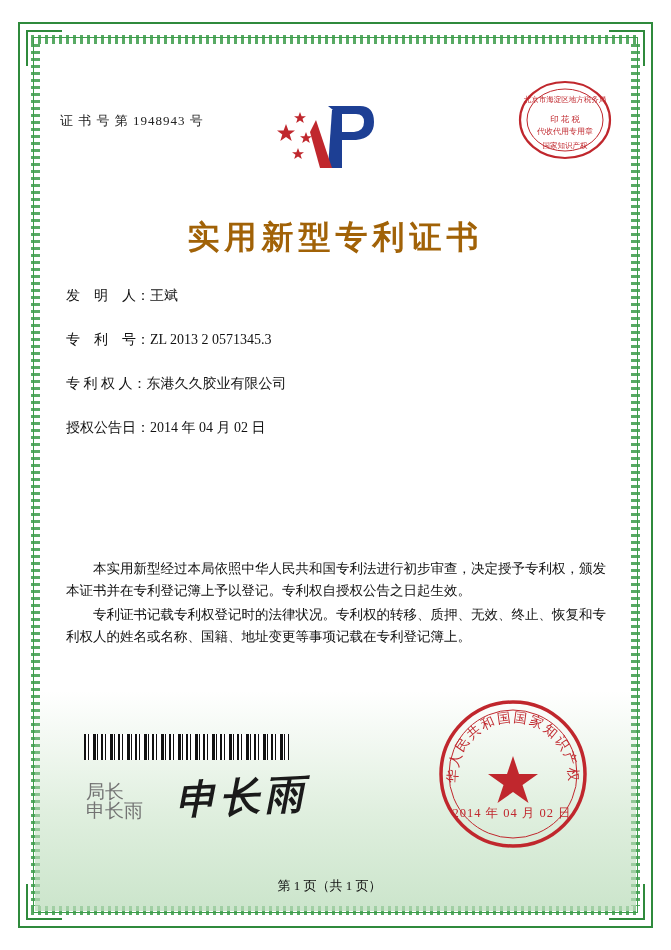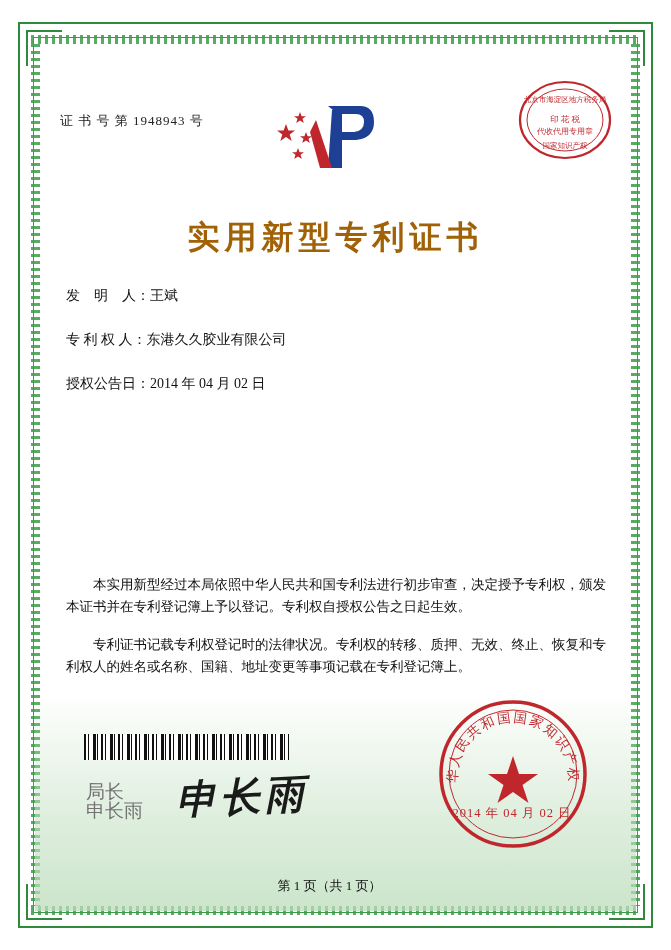--- a/index.html
+++ b/index.html
@@ -130,21 +130,21 @@
   .body-text {
     position: absolute;
     left: 66px; top: 558px;
     width: 540px;
     font-size: 13.5px;
     line-height: 22px;
     color: #111;
     text-align: justify;
   }
   .body-text p {
-    margin: 16px 0 2px 0;
+    margin: 0 0 2px 0;
     text-indent: 27px;
   }
 
   
   .barcode {
     position: absolute;
     left: 84px; top: 734px;
     width: 205px; height: 26px;
     background:
       repeating-linear-gradient(90deg,
@@ -241,20 +241,23 @@
     </svg>
   </div>
 
   <div class="title">实用新型专利证书</div>
 
   <div class="fields">
     <div class="field-row">
       <span class="field-label">发　明　人：</span><span class="field-value">王斌</span>
     </div>
     <div class="field-row">
+      <span class="field-label">专　利　号：</span><span class="field-value">ZL 2013 2 0571345.3</span>
+    </div>
+    <div class="field-row">
       <span class="field-label">专 利 权 人：</span><span class="field-value">东港久久胶业有限公司</span>
     </div>
     <div class="field-row">
       <span class="field-label">授权公告日：</span><span class="field-value">2014 年 04 月 02 日</span>
     </div>
   </div>
 
   <div class="body-text">
     <p>本实用新型经过本局依照中华人民共和国专利法进行初步审查，决定授予专利权，颁发本证书并在专利登记簿上予以登记。专利权自授权公告之日起生效。</p>
     <p>专利证书记载专利权登记时的法律状况。专利权的转移、质押、无效、终止、恢复和专利权人的姓名或名称、国籍、地址变更等事项记载在专利登记簿上。</p>

